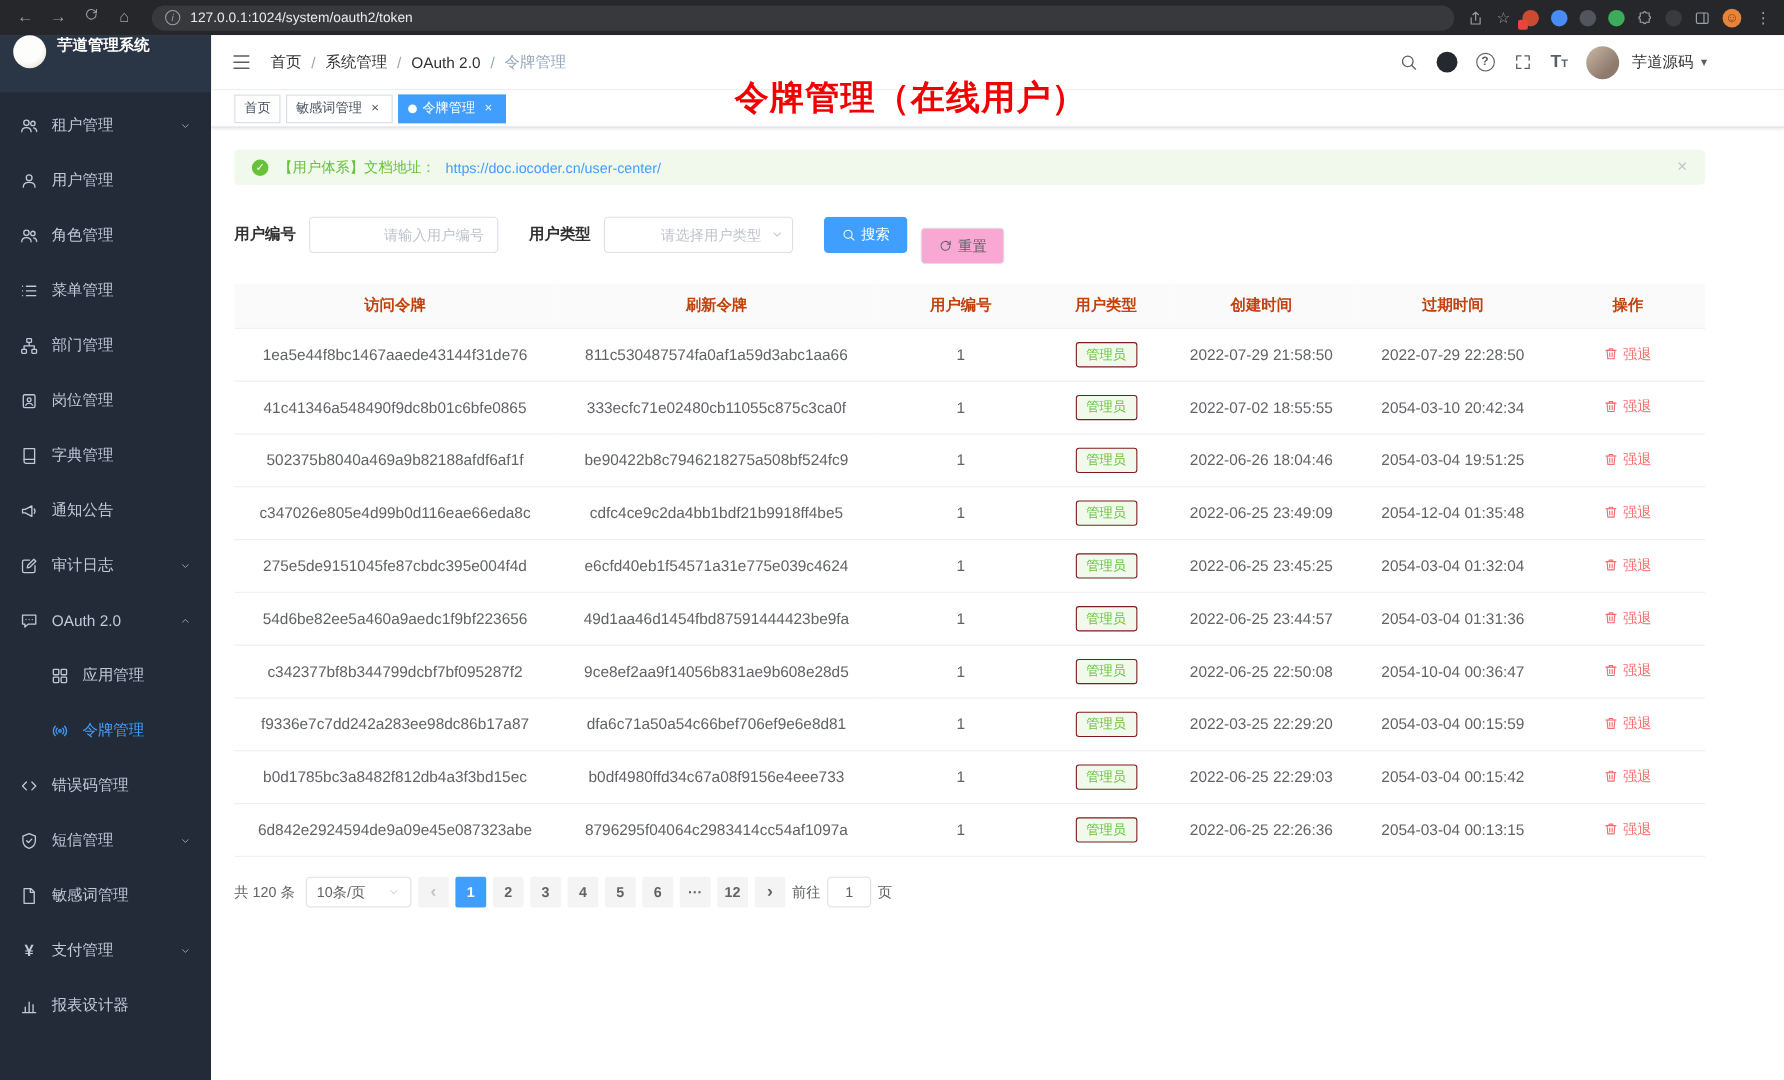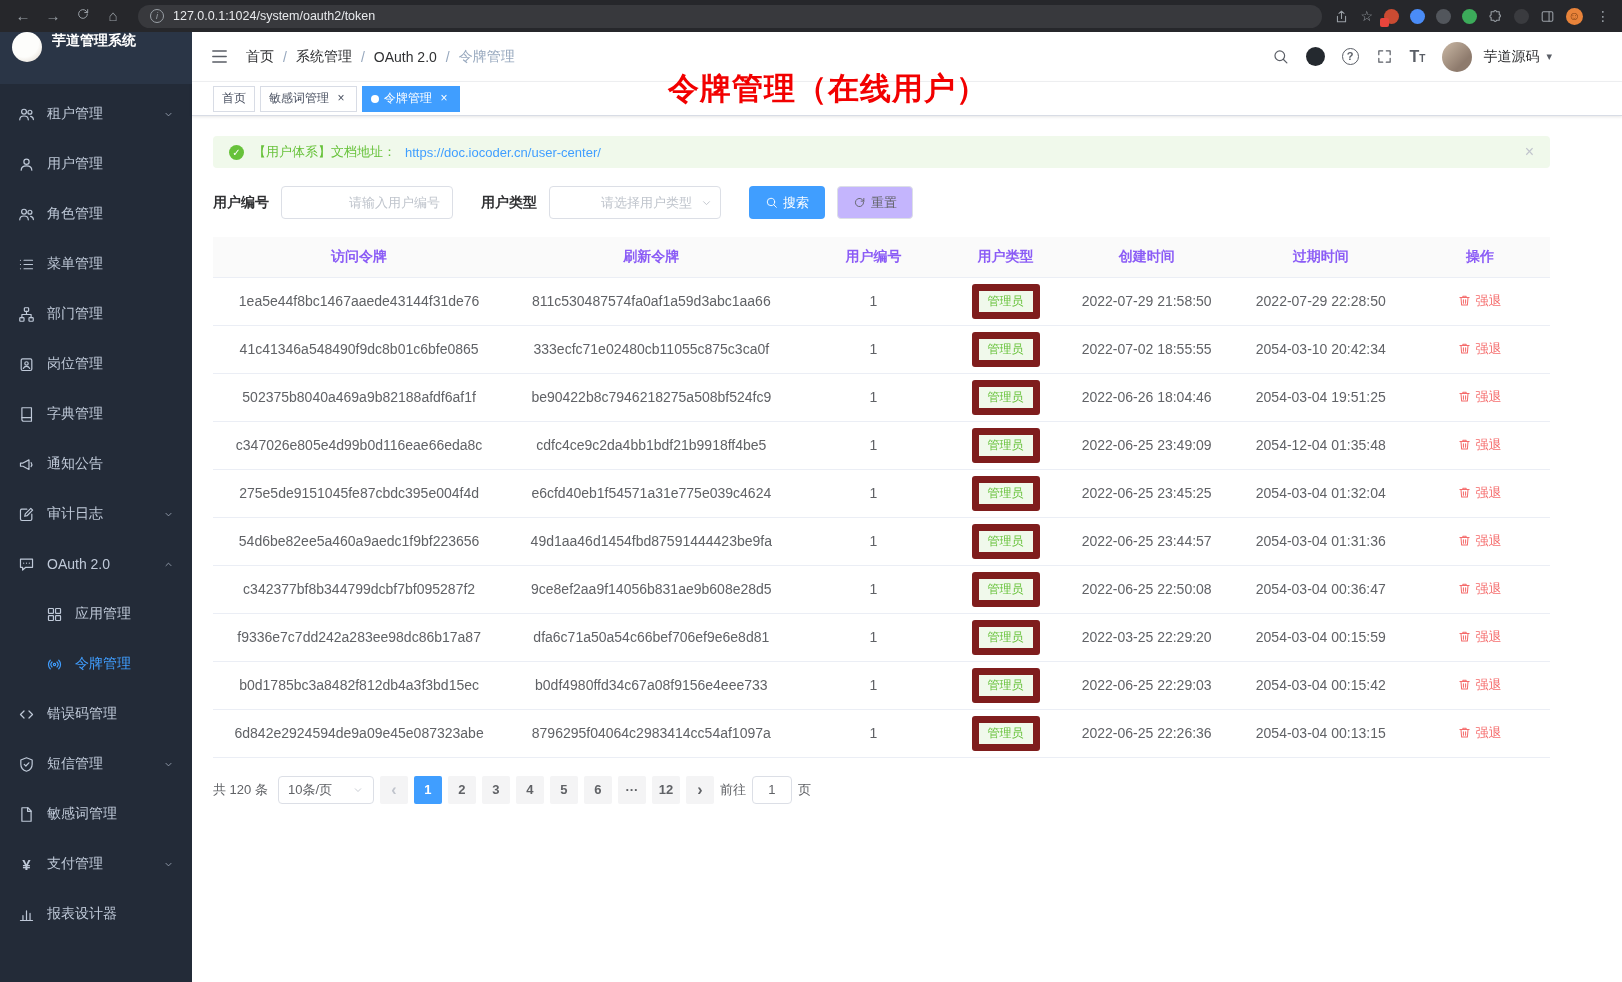--- a/index.html
+++ b/index.html
@@ -74,26 +74,26 @@
   .f-label { font-size:14px; font-weight:700; color:#303133; margin-right:12px; white-space:nowrap; }
   .f-label.ml { margin-left:28px; }
   .f-input { width:172px; height:33px; border:1px solid #dcdfe6; border-radius:4px; padding:0 12px; font-size:13px; color:#ec4899; outline:none; background:#fff; font-family:inherit;text-align:right; }
   .f-input::placeholder { color:#bfc4cc; }
   .select-wrap { position:relative; width:172px; }
   .select-wrap .f-input { width:100%; padding-right:28px; }
   .select-caret { position:absolute; right:8px; top:50%; transform:translateY(-50%); color:#c0c4cc; width:13px; height:13px; }
   .btn { height:33px; border-radius:4px; font-size:13px; display:inline-flex; align-items:center; gap:5px; padding:0 15px; cursor:pointer; border:1px solid transparent; font-family:inherit; }
   .btn .icon-svg { width:13px; height:13px; }
   .btn-primary { background:#409eff; color:#fff; margin-left:28px; }
-  .btn-plain { background:#c4b5fd; border-color:#dcdfe6; color:#606266; margin-left:12px; }
+  .btn-plain { background:#f9a8d4; border-color:#dcdfe6; color:#606266; margin-left:12px;margin-top:21px; }
 
   table { width:100%; border-collapse:collapse; font-size:14px; color:#606266; table-layout:fixed; }
-  thead th { height:40px; background:#fafafa; font-weight:700; color:#8b5cf6; border-bottom:1px solid #ebeef5; text-align:center; padding:0 8px; }
+  thead th { height:40px; background:#fafafa; font-weight:700; color:#c2410c; border-bottom:1px solid #ebeef5; text-align:center; padding:0 8px; }
   tbody td { height:48px; border-bottom:1px solid #ebeef5; text-align:center; padding:0 8px; overflow:hidden; text-overflow:ellipsis; white-space:nowrap; }
-  .badge { display:inline-block; background:#f0f9eb; border:7px solid #7f1d1d; color:#67c23a; font-size:12px; padding:2px 9px; border-radius:3px; line-height:17px; }
+  .badge { display:inline-block; background:#f0f9eb; border:1px solid #7f1d1d; color:#67c23a; font-size:12px; padding:2px 9px; border-radius:3px; line-height:17px; }
   .action-link { color:#f56c6c; font-size:13px; display:inline-flex; align-items:center; gap:4px; cursor:pointer; }
   .action-link .trash { width:13px; height:13px; stroke-width:1.9; }
 
   .pagination { display:flex; align-items:center; justify-content:flex-start; gap:6px; margin-top:18px; font-size:13px; color:#606266; }
   .total { margin-right:4px; }
   .page-size { width:96px; height:28px; border:1px solid #dcdfe6; border-radius:4px; display:flex; align-items:center; justify-content:space-between; padding:0 9px; color:#606266; cursor:pointer; background:#fff; }
   .caret-sm { width:12px; height:12px; color:#c0c4cc; }
   .page-btn { min-width:28px; height:28px; background:#f4f4f5; border-radius:2px; display:inline-flex; align-items:center; justify-content:center; color:#606266; font-weight:600; cursor:pointer; padding:0 4px; font-size:13px; }
   .page-btn.active { background:#409eff; color:#fff; }
   .page-btn.nav { font-size:16px; font-weight:700; }
@@ -583,21 +583,21 @@
               </td>
             </tr>
             <tr>
               <td>c342377bf8b344799dcbf7bf095287f2</td>
               <td>9ce8ef2aa9f14056b831ae9b608e28d5</td>
               <td>1</td>
               <td>
                 <span class="badge">管理员</span>
               </td>
               <td>2022-06-25 22:50:08</td>
-              <td>2054-03-04 00:36:47</td>
+              <td>2054-10-04 00:36:47</td>
               <td>
                 <span class="action-link">
                   <svg class="icon-svg trash">
                     <use href="#i-trash"></use>
                   </svg>
                   <span>强退</span>
                 </span>
               </td>
             </tr>
             <tr>

